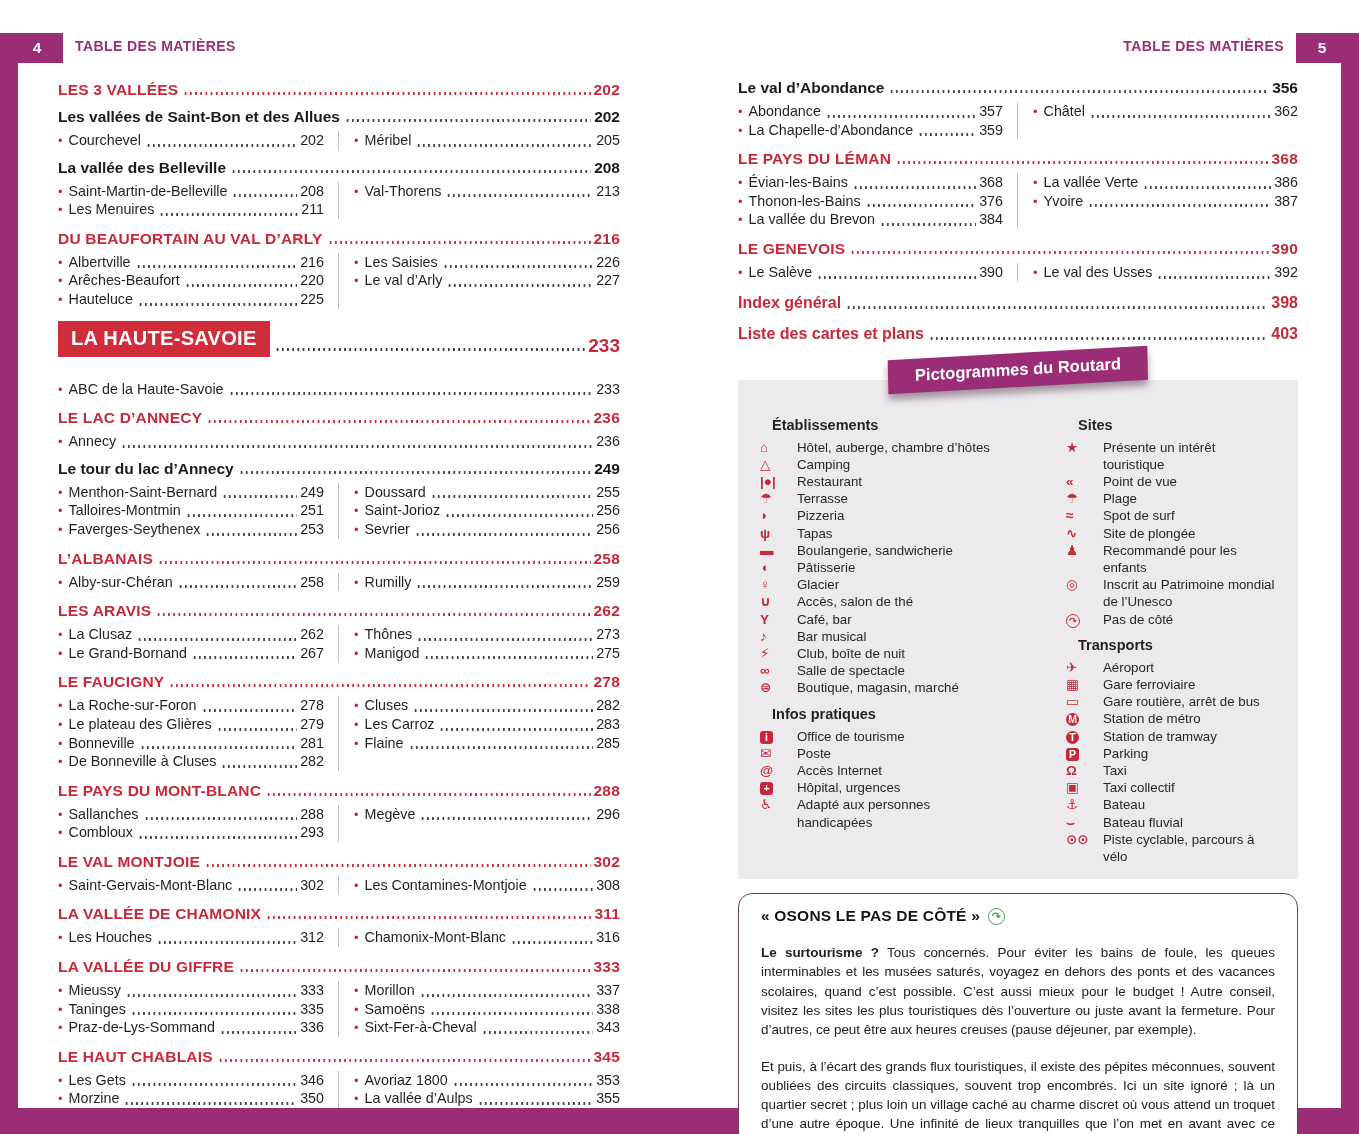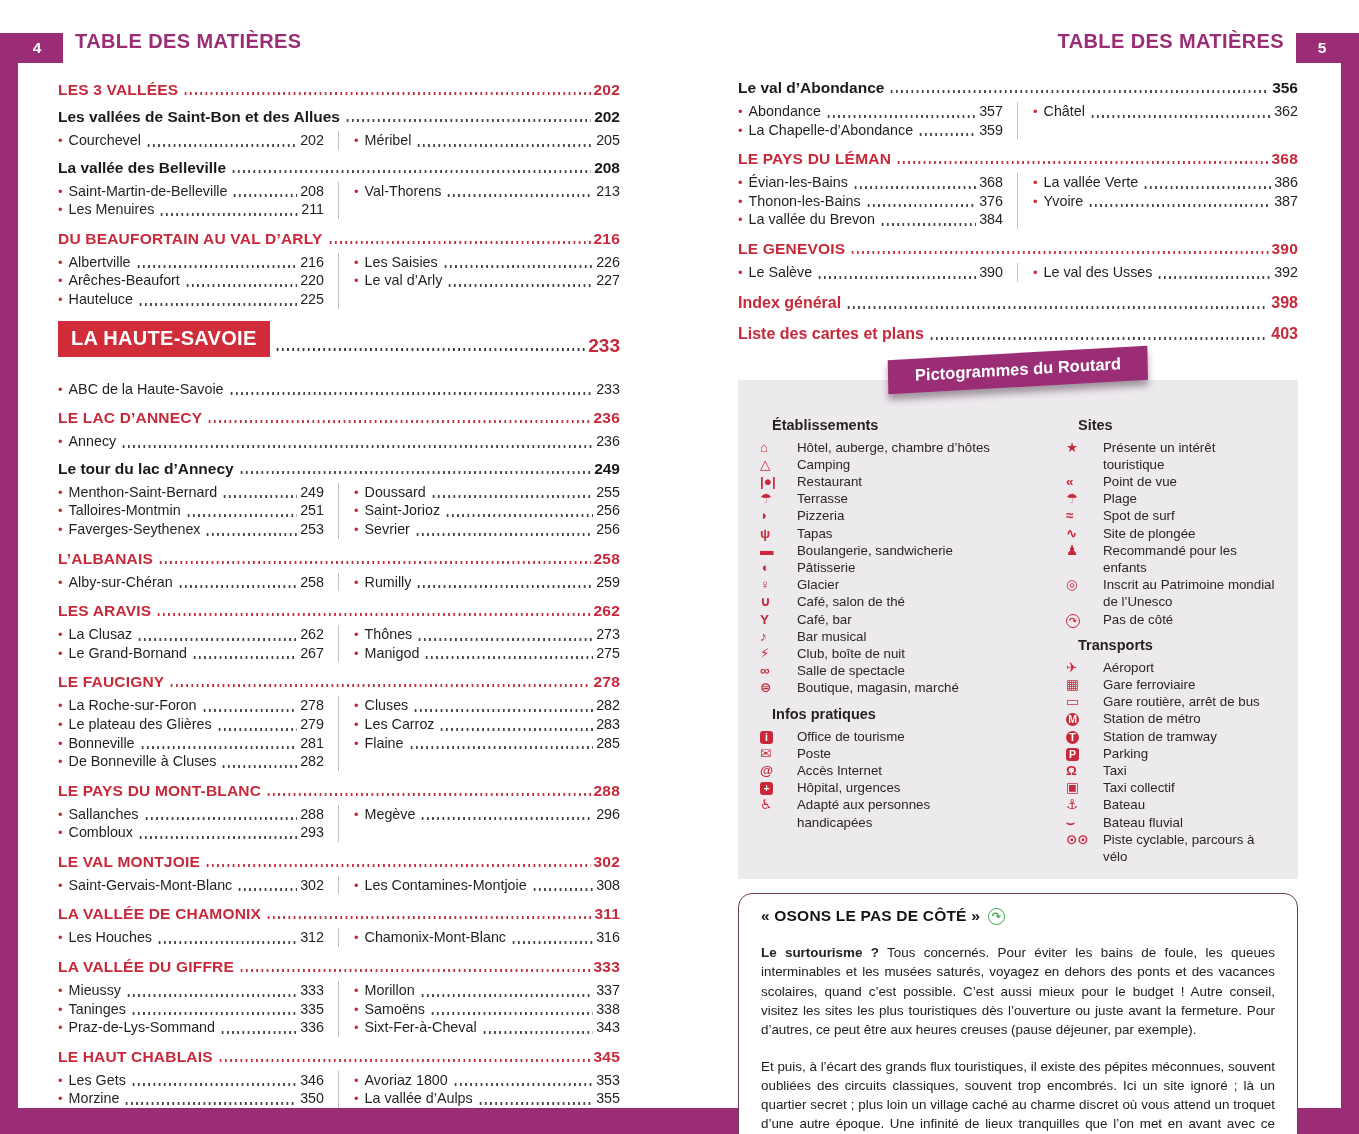--- a/index.html
+++ b/index.html
@@ -5,21 +5,21 @@
   html,body{margin:0;padding:0;background:#fff;}
   #spread{position:relative;width:1359px;height:1134px;background:#ffffff;overflow:hidden;
           font-family:"Liberation Sans","DejaVu Sans",sans-serif;color:#241f21;}
   
   .strip-left{position:absolute;left:0;top:33px;width:18px;bottom:0;background:var(--pur);}
   .strip-right{position:absolute;right:0;top:33px;width:18px;bottom:0;background:var(--pur);}
   .bar-bottom{position:absolute;left:0;right:0;bottom:0;height:26px;background:var(--pur);}
   .pagebox{position:absolute;top:33px;width:52px;height:30px;background:var(--pur);color:#fff;
            font-weight:bold;font-size:15.5px;display:flex;align-items:center;justify-content:center;}
   .pagebox.l{left:11px;} .pagebox.r{right:11px;}
-  .pghead{position:absolute;top:30px;font-weight:bold;font-size:20px;color:var(--pur);letter-spacing:.4px;}
+  .pghead{position:absolute;top:38px;font-weight:bold;font-size:14px;color:var(--pur);letter-spacing:.4px;}
   .pghead.l{left:75px;} .pghead.r{right:75px;}
   
   .page{position:absolute;top:70px;width:562px;}
   .page.left{left:58px;} .page.right{left:738px;width:560px;}
   .toc-row{display:flex;align-items:baseline;height:19px;line-height:19px;}
   .toc-row.section{margin-top:10px;color:var(--red);font-weight:bold;font-size:15.5px;letter-spacing:.2px;}
   .toc-row.sub{margin-top:8px;color:#1d191a;font-weight:bold;font-size:15.5px;}
   .toc-row.index{margin-top:11px;color:var(--red);font-weight:bold;font-size:16px;height:20px;text-align:right;}
   .toc-row .num{font-weight:bold;}
   .lead{flex:1 1 auto;align-self:flex-end;height:3px;margin:0 3px 4px 5px;
@@ -658,21 +658,21 @@
             <div class="leg-item">
               <span class="leg-ico">◖</span>
               <span class="leg-label">Pâtisserie</span>
             </div>
             <div class="leg-item">
               <span class="leg-ico">♀</span>
               <span class="leg-label">Glacier</span>
             </div>
             <div class="leg-item">
               <span class="leg-ico">∪</span>
-              <span class="leg-label">Café, salon de thé</span>
+              <span class="leg-label">Accès, salon de thé</span>
             </div>
             <div class="leg-item">
               <span class="leg-ico">Y</span>
               <span class="leg-label">Café, bar</span>
             </div>
             <div class="leg-item">
               <span class="leg-ico">♪</span>
               <span class="leg-label">Bar musical</span>
             </div>
             <div class="leg-item">

